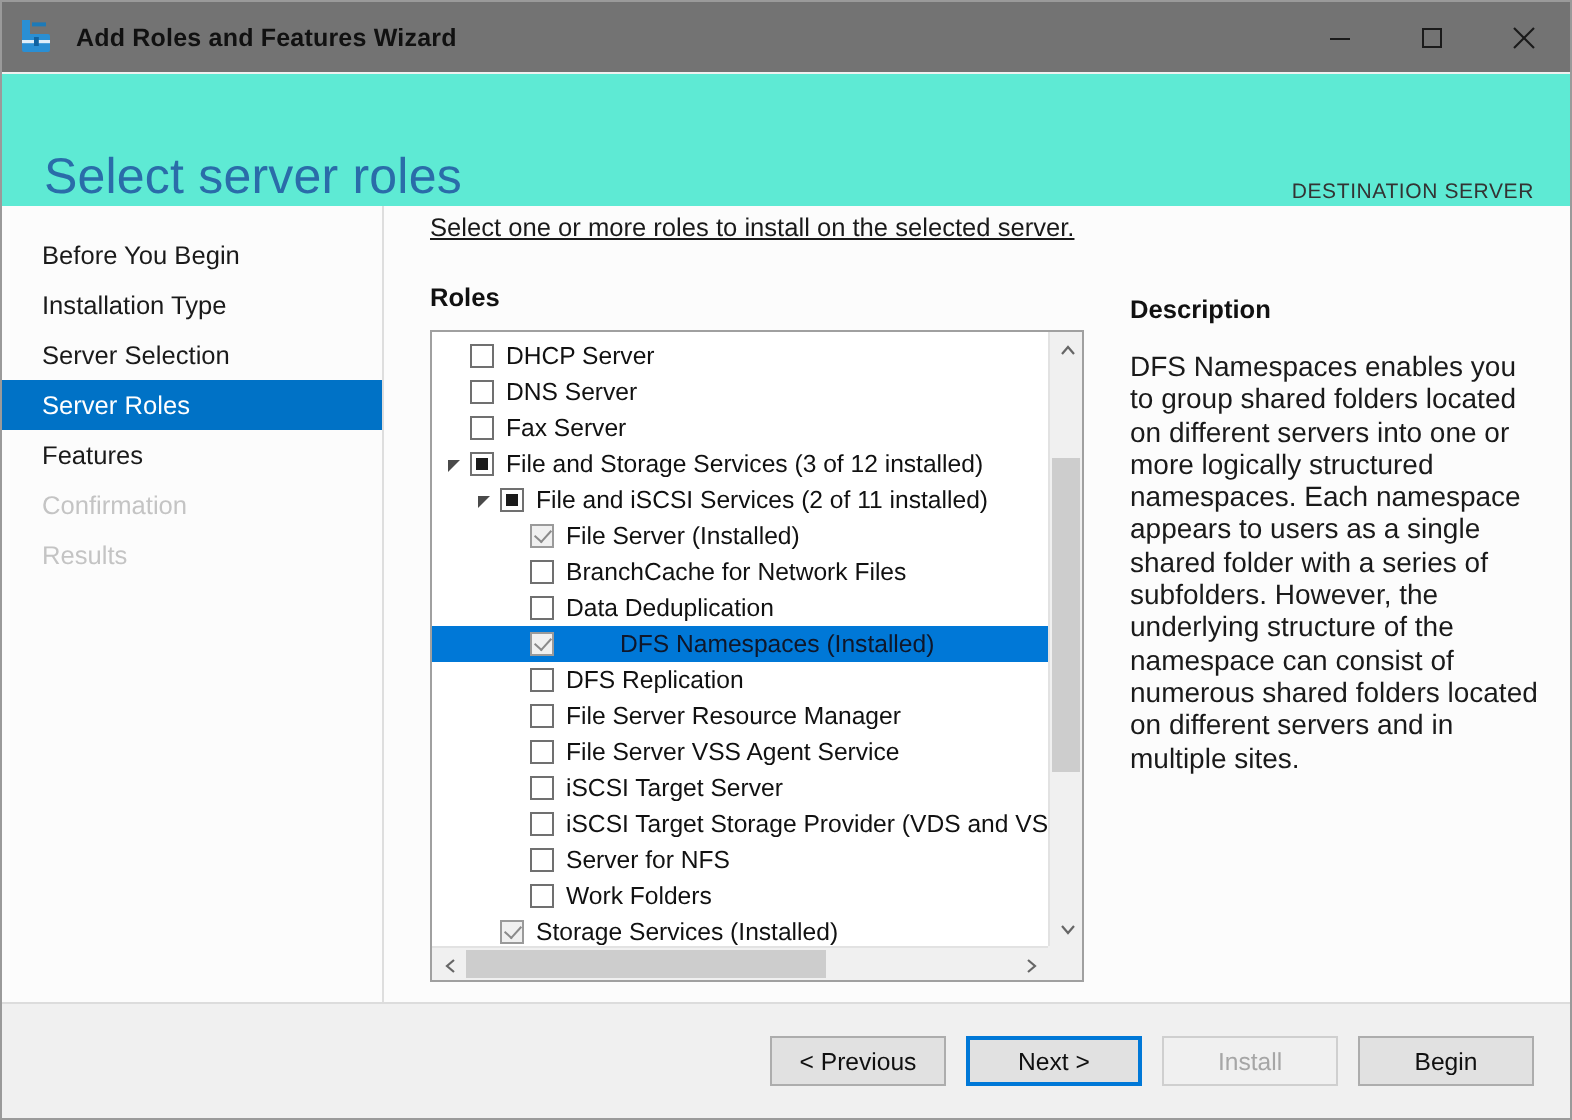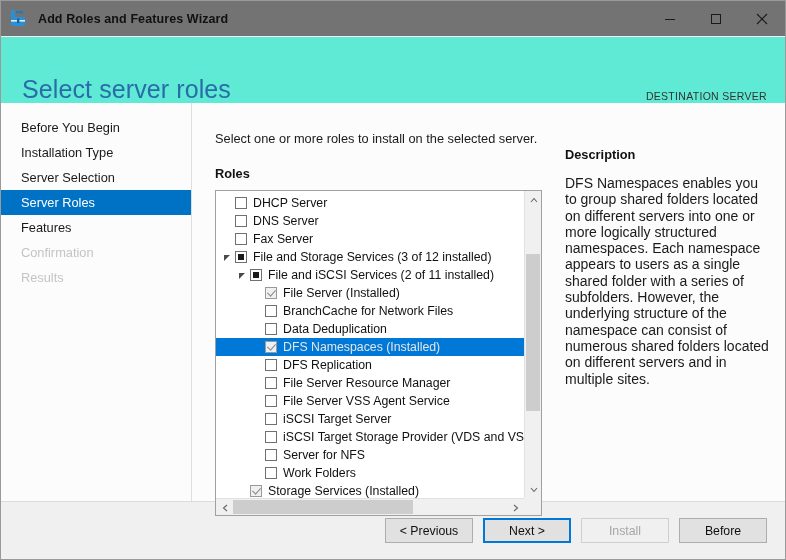--- a/index.html
+++ b/index.html
@@ -135,24 +135,25 @@
 
   
   #content-pane {
     flex: 1 1 auto;
     padding: 0 0 0 23px;
     box-sizing: border-box;
     position: relative;
     min-width: 0;
   }
   #instruction-text {
-    margin-top: 28px;
+    margin-top: 3px;
     font-size: 12.8px;
     color: #1a1a1a;
     white-space: nowrap;
+    text-decoration: underline;
   }
   #roles-label {
     margin-top: 20px;
     font-size: 12.8px;
     font-weight: bold;
     color: #111111;
   }
 
   #roles-box {
     margin-top: 9px;
@@ -228,22 +229,23 @@
     border: solid #8a8a8a;
     border-width: 0 1.6px 1.6px 0;
     transform: rotate(42deg);
   }
   .row-label { line-height: 18px; }
 
   .tree-row.highlight {
     background: #0078d7;
   }
   .tree-row.highlight .row-label {
-    color: #e5e5e5;
+    color: #0f172a;
     padding-right: 1px;
+    margin-left: 27px;
   }
 
   
   .sb-v {
     position: absolute;
     right: 0; top: 0;
     width: 17px; bottom: 17px;
     background: #f0f0f0;
     border-left: 1px solid #e2e2e2;
     box-sizing: border-box;
@@ -553,16 +555,16 @@
     <div id="desc-pane">
       <div id="desc-title">Description</div>
       <div id="desc-body">DFS Namespaces enables you to group shared folders located on different servers into one or more logically structured namespaces. Each namespace appears to users as a single shared folder with a series of subfolders. However, the underlying structure of the namespace can consist of numerous shared folders located on different servers and in multiple sites.</div>
     </div>
   </div>
 
   <div id="footer">
     <div class="wiz-btn">&lt; Previous</div>
     <div class="wiz-btn focused">Next &gt;</div>
     <div class="wiz-btn disabled">Install</div>
-    <div class="wiz-btn">Before</div>
+    <div class="wiz-btn">Begin</div>
   </div>
 
 </div>
 
 </body></html>

